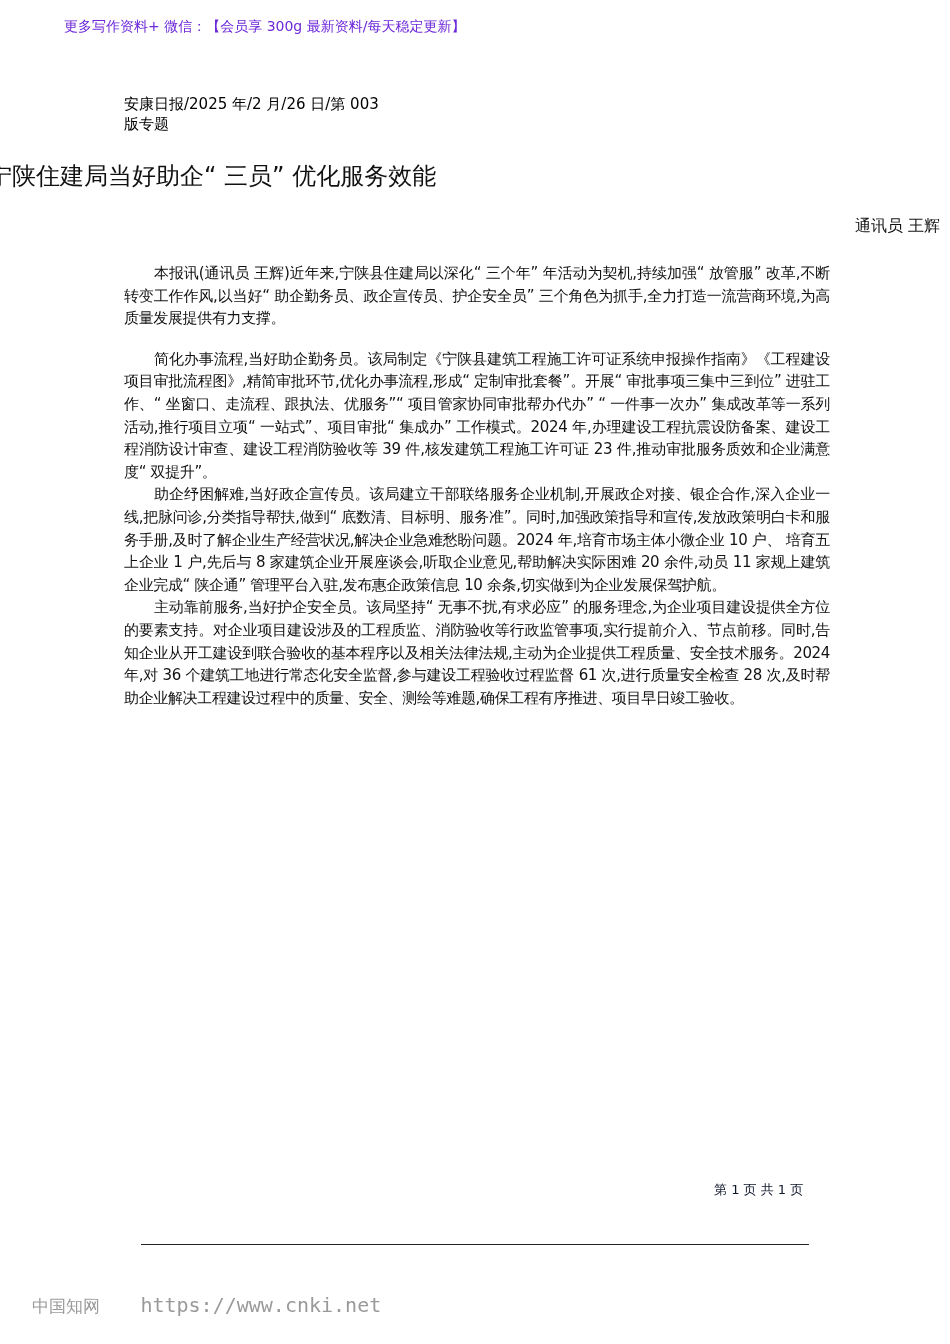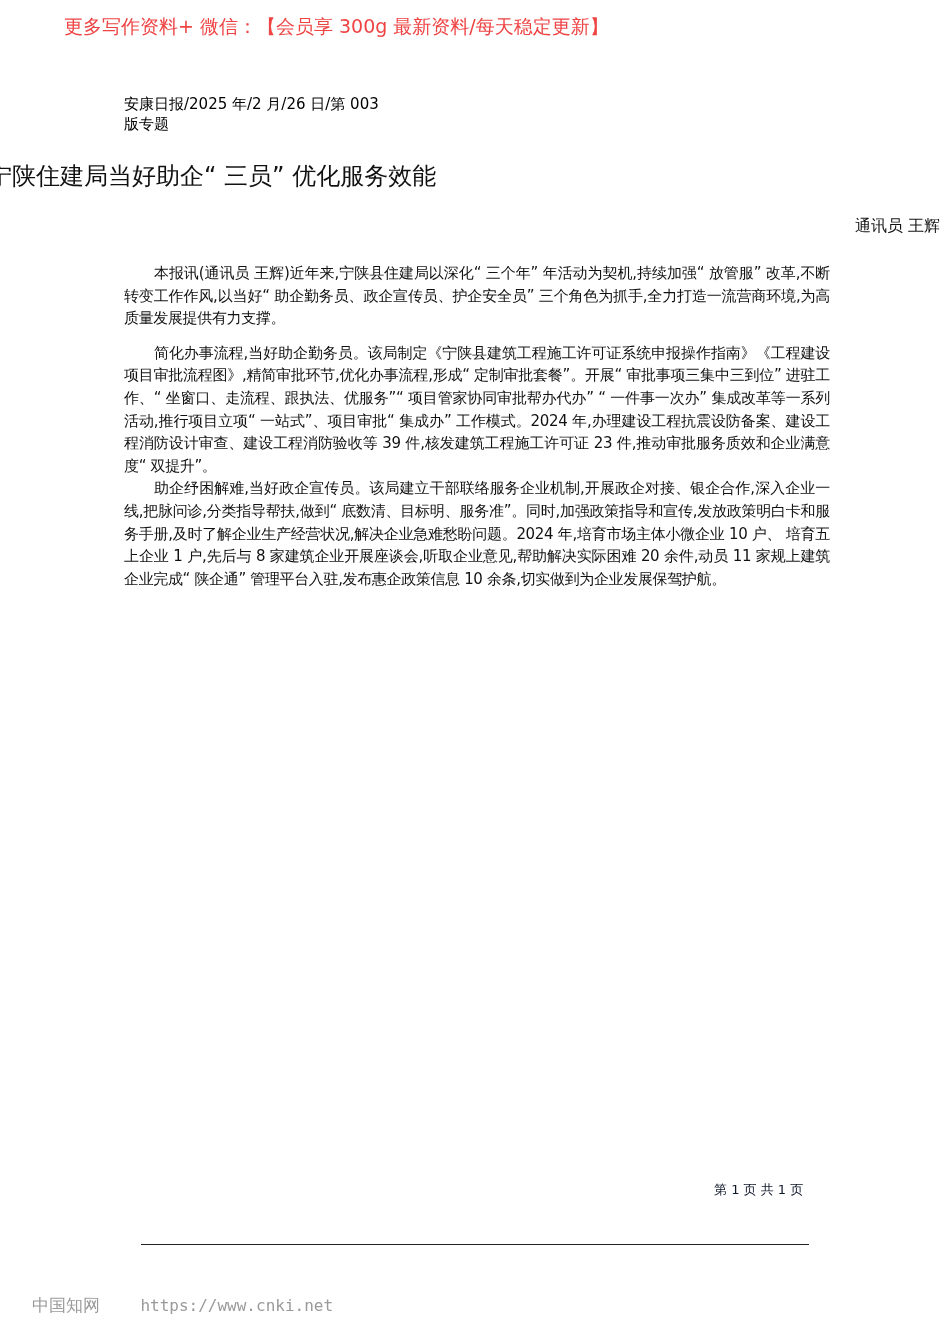--- a/index.html
+++ b/index.html
@@ -12,23 +12,23 @@
       height: 1344px;
       position: relative;
       overflow: hidden;
       font-family: "DejaVu Sans", "Liberation Sans", sans-serif;
       color: #111111;
     }
     .promo-banner {
       position: absolute;
       left: 64px;
       top: 14px;
-      font-size: 19px;
+      font-size: 14px;
       line-height: 24px;
-      color: #ef4444;
+      color: #6d28d9;
       white-space: nowrap;
       letter-spacing: 0px;
     }
     .source-line {
       position: absolute;
       left: 124px;
       top: 94px;
       width: 270px;
       font-size: 15px;
       line-height: 20px;
@@ -68,21 +68,21 @@
       font-size: 15px;
       line-height: 22.6px;
       text-indent: 2em;
       text-align: justify;
       margin: 0;
       color: #111;
       font-family: "DejaVu Sans", "Liberation Sans", sans-serif;
       letter-spacing: -0.35px;
     }
     .para.gap-after {
-      margin-bottom: 12px;
+      margin-bottom: 18px;
     }
     .page-number {
       position: absolute;
       left: 714px;
       top: 1180px;
       font-size: 13px;
       line-height: 20px;
       color: #0f172a;
       white-space: nowrap;
     }
@@ -102,40 +102,41 @@
       line-height: 24px;
       color: #9a9a9a;
       white-space: nowrap;
     }
     .watermark .wm-name {
       font-family: Liberation Serif, serif;
       margin-right: 35px;
     }
     .watermark .wm-url {
       font-family: "DejaVu Sans Mono", "Liberation Mono", monospace;
-      font-size: 16px;
+      font-size: 20px;
     }
   </style>
 </head>
 <body>
 
 <div class="promo-banner">更多写作资料+ 微信：【会员享 300g 最新资料/每天稳定更新】</div>
 
 <div class="source-line">安康日报/2025 年/2 月/26 日/第 003 版专题</div>
 
 <div class="article-title">
   <span>宁陕住建局当好助企“ 三员” 优化服务效能</span>
 </div>
 
 <div class="byline">通讯员  王辉</div>
 
 <div class="article-body">
   <p class="para gap-after">本报讯(通讯员 王辉)近年来,宁陕县住建局以深化“ 三个年” 年活动为契机,持续加强“ 放管服” 改革,不断转变工作作风,以当好“ 助企勤务员、政企宣传员、护企安全员” 三个角色为抓手,全力打造一流营商环境,为高质量发展提供有力支撑。</p>
   <p class="para">简化办事流程,当好助企勤务员。该局制定《宁陕县建筑工程施工许可证系统申报操作指南》《工程建设项目审批流程图》,精简审批环节,优化办事流程,形成“ 定制审批套餐”。开展“ 审批事项三集中三到位” 进驻工作、“ 坐窗口、走流程、跟执法、优服务”“ 项目管家协同审批帮办代办” “ 一件事一次办” 集成改革等一系列活动,推行项目立项“ 一站式”、项目审批“ 集成办” 工作模式。2024 年,办理建设工程抗震设防备案、建设工程消防设计审查、建设工程消防验收等 39 件,核发建筑工程施工许可证 23 件,推动审批服务质效和企业满意度“ 双提升”。</p>
   <p class="para">助企纾困解难,当好政企宣传员。该局建立干部联络服务企业机制,开展政企对接、银企合作,深入企业一线,把脉问诊,分类指导帮扶,做到“ 底数清、目标明、服务准”。同时,加强政策指导和宣传,发放政策明白卡和服务手册,及时了解企业生产经营状况,解决企业急难愁盼问题。2024 年,培育市场主体小微企业 10 户、 培育五上企业 1 户,先后与 8 家建筑企业开展座谈会,听取企业意见,帮助解决实际困难 20 余件,动员 11 家规上建筑企业完成“ 陕企通” 管理平台入驻,发布惠企政策信息 10 余条,切实做到为企业发展保驾护航。</p>
+  <p class="para">主动靠前服务,当好护企安全员。该局坚持“ 无事不扰,有求必应” 的服务理念,为企业项目建设提供全方位的要素支持。对企业项目建设涉及的工程质监、消防验收等行政监管事项,实行提前介入、节点前移。同时,告知企业从开工建设到联合验收的基本程序以及相关法律法规,主动为企业提供工程质量、安全技术服务。2024 年,对 36 个建筑工地进行常态化安全监督,参与建设工程验收过程监督 61 次,进行质量安全检查 28 次,及时帮助企业解决工程建设过程中的质量、安全、测绘等难题,确保工程有序推进、项目早日竣工验收。</p>
 </div>
 
 <div class="page-number">第 1 页 共 1 页</div>
 
 <div class="footer-rule"></div>
 
 <div class="watermark">
   <span class="wm-name">中国知网</span>
   <span class="wm-url">https://www.cnki.net</span>
 </div>

